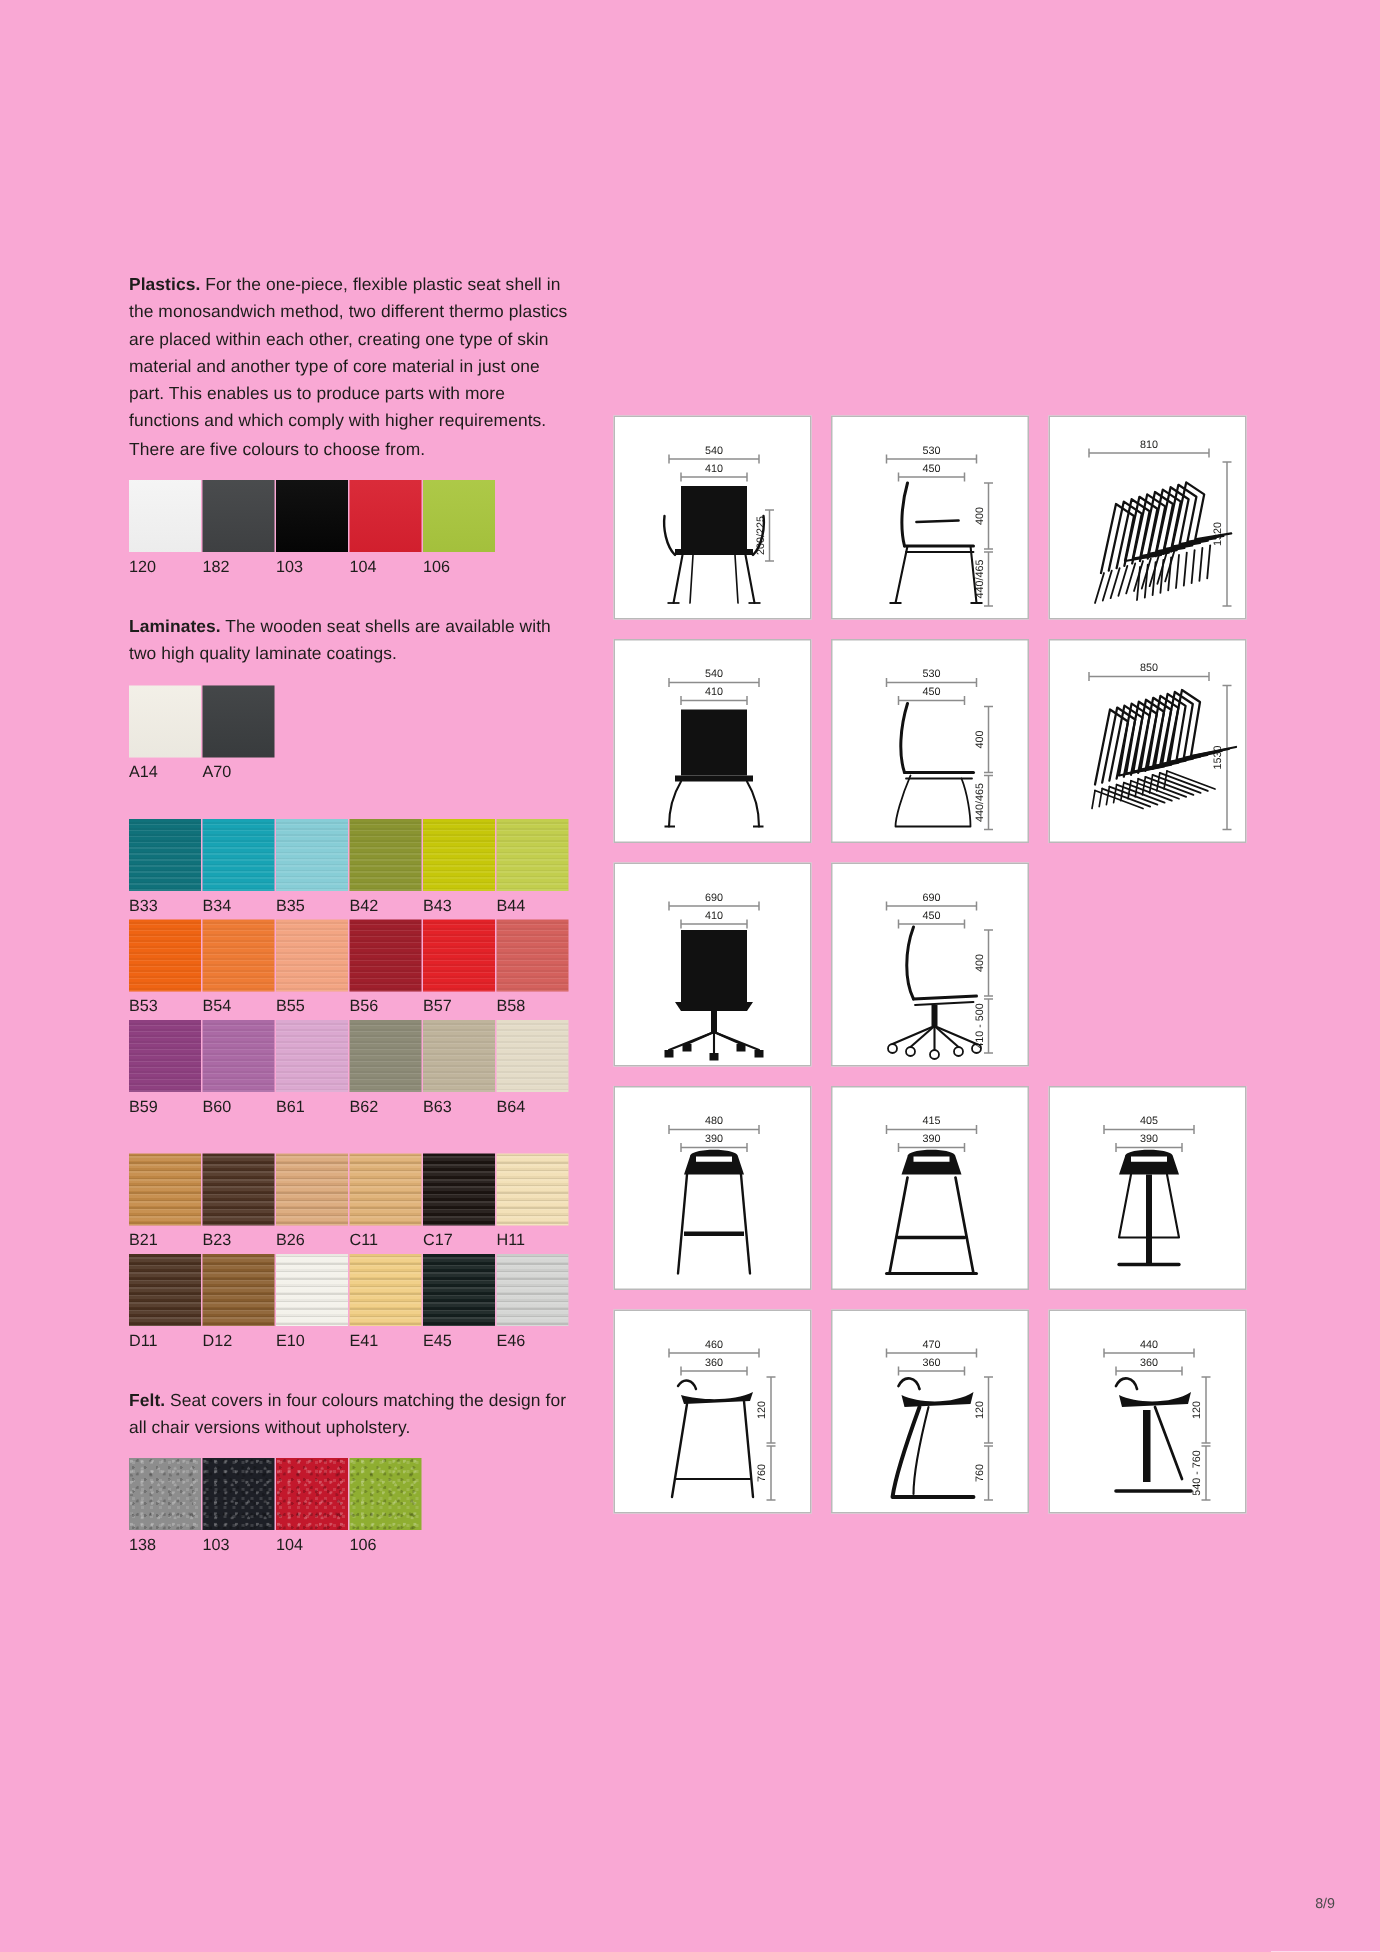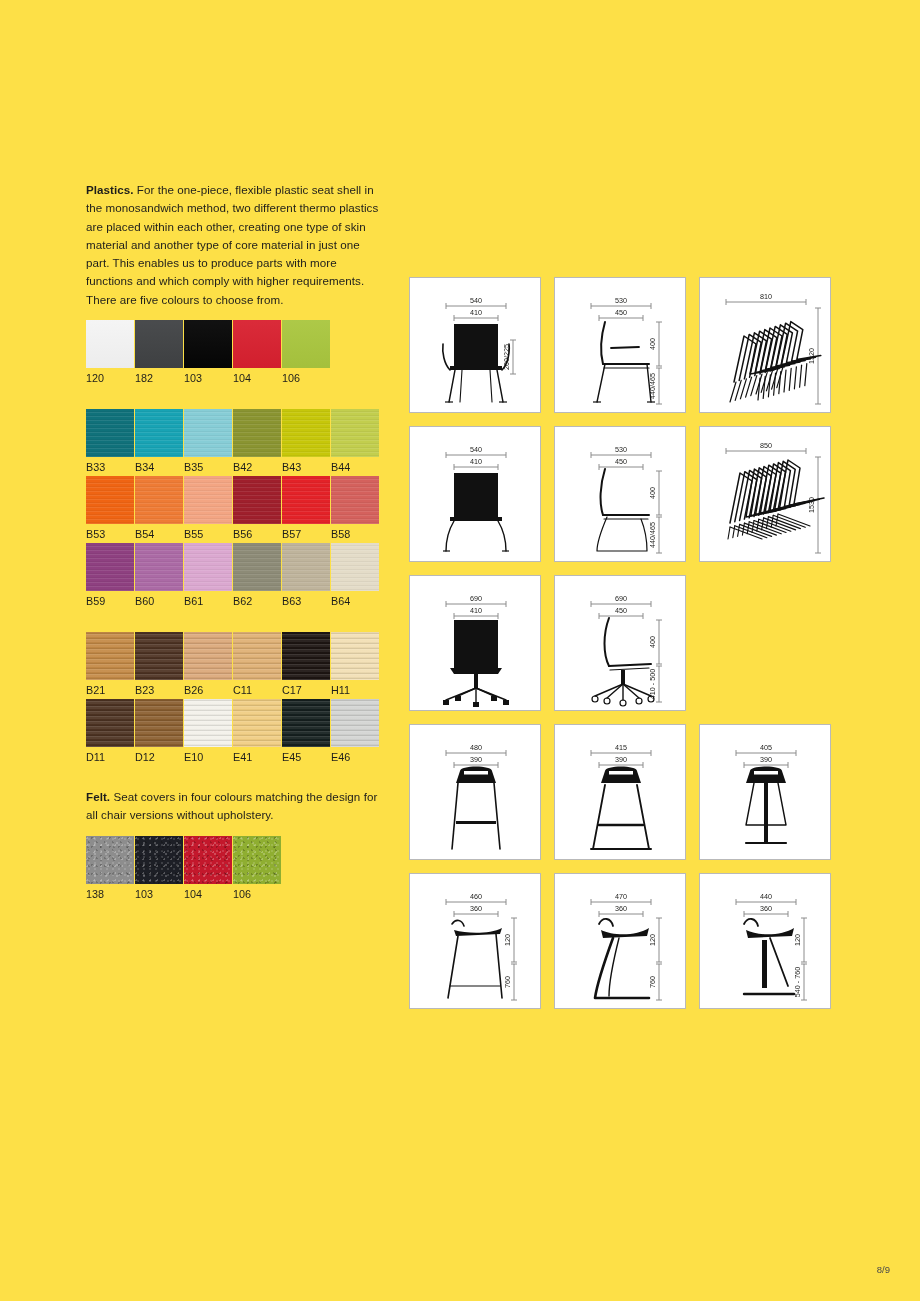--- a/index.html
+++ b/index.html
@@ -1,19 +1,19 @@
 <!DOCTYPE html>
 <html><head>
 <meta charset="utf-8">
 <style>
   html,body{margin:0;padding:0;background:#fff;}
   body{width:920px;height:1301px;position:relative;overflow:hidden;
        font-family:"Liberation Sans","DejaVu Sans",sans-serif;color:#1a1a1a;}
 
-  .page{position:absolute;inset:0;background:#fde047;}
+  .page{position:absolute;inset:0;background:#f9a8d4;}
 
   
   .left-col{position:absolute;left:86px;top:181px;width:300px;}
 
   .para{font-size:11.6px;line-height:18.3px;color:#1d1d1b;margin:0 0 0 0;
         letter-spacing:.005em;}
   .para b{font-weight:700;}
 
   .section{margin-top:0;}
   .swatch-block{margin-top:11px;}
@@ -73,20 +73,33 @@
             <div class="sw tex-plain" style="background: rgb(5, 5, 5);"></div>
             <div class="sw tex-plain" style="background: rgb(216, 32, 47);"></div>
             <div class="sw tex-plain" style="background: rgb(169, 198, 62);"></div>
           </div>
           <div class="labels">
             <div class="lab">120</div>
             <div class="lab">182</div>
             <div class="lab">103</div>
             <div class="lab">104</div>
             <div class="lab">106</div>
+          </div>
+        </div>
+      </div>
+      <div class="section" style="margin-top: 24px;">
+        <p class="para"><b>Laminates.</b> <span>The wooden seat shells are available with two high quality laminate coatings.</span></p>
+        <div class="swatch-block">
+          <div class="srow">
+            <div class="sw tex-plain" style="background: rgb(242, 239, 230);"></div>
+            <div class="sw tex-plain" style="background: rgb(58, 61, 63);"></div>
+          </div>
+          <div class="labels">
+            <div class="lab">A14</div>
+            <div class="lab">A70</div>
           </div>
         </div>
       </div>
       <div class="section" style="margin-top: 24px;">
         <div class="swatch-block">
           <div class="srow">
             <div class="sw tex-stain" style="background: rgb(16, 113, 122);"></div>
             <div class="sw tex-stain" style="background: rgb(24, 163, 180);"></div>
             <div class="sw tex-stain" style="background: rgb(135, 205, 214);"></div>
             <div class="sw tex-stain" style="background: rgb(138, 148, 49);"></div>

